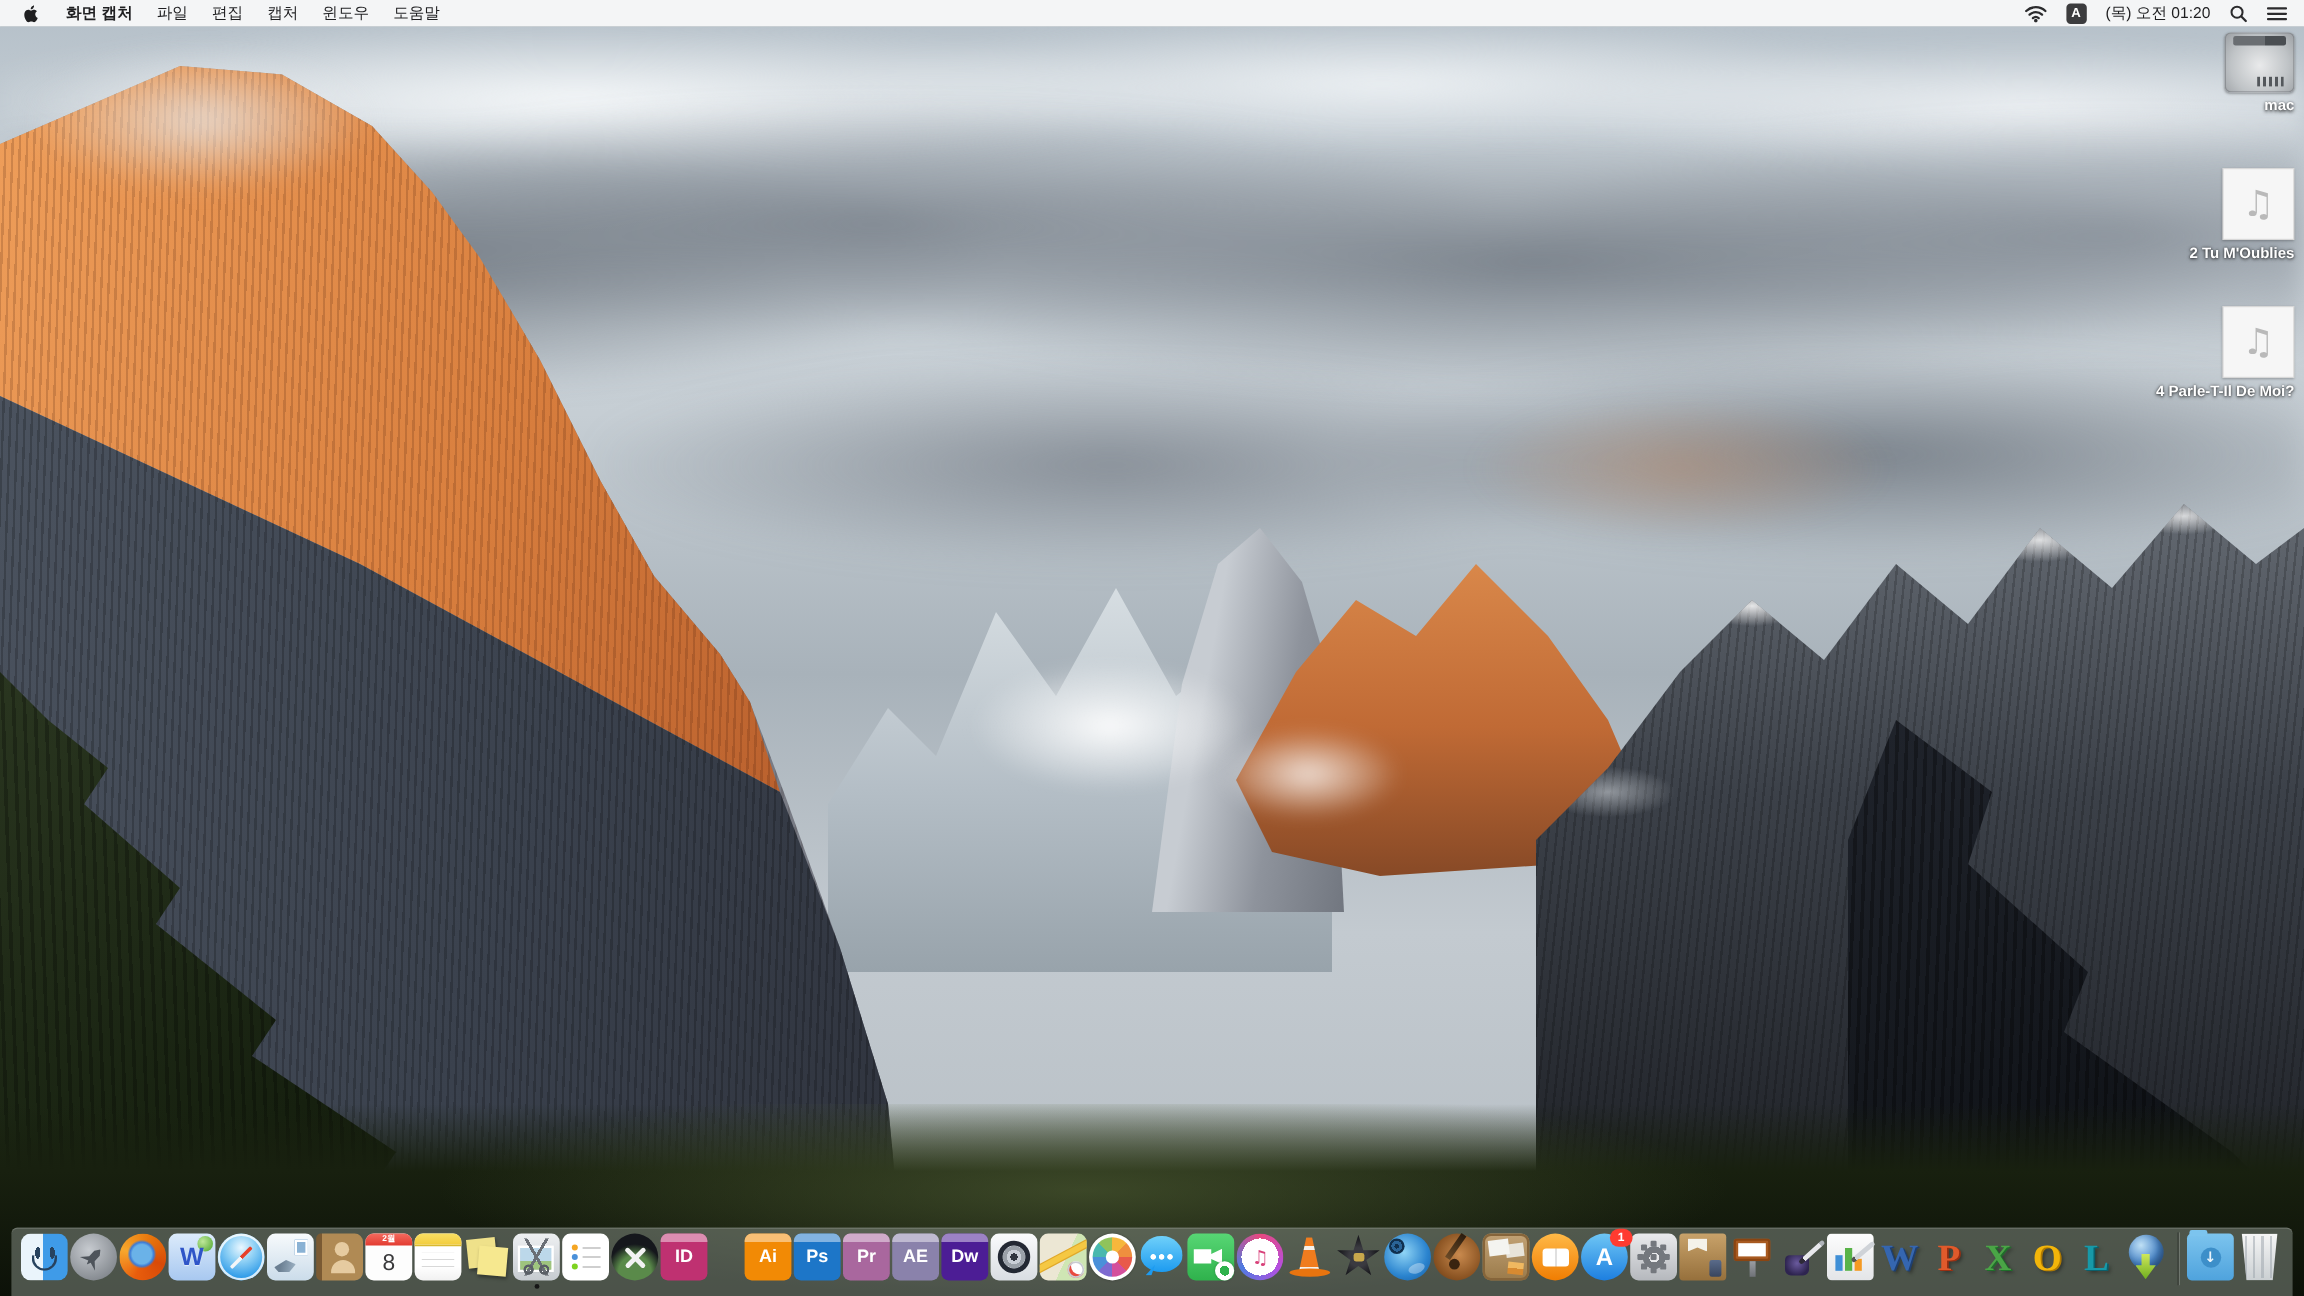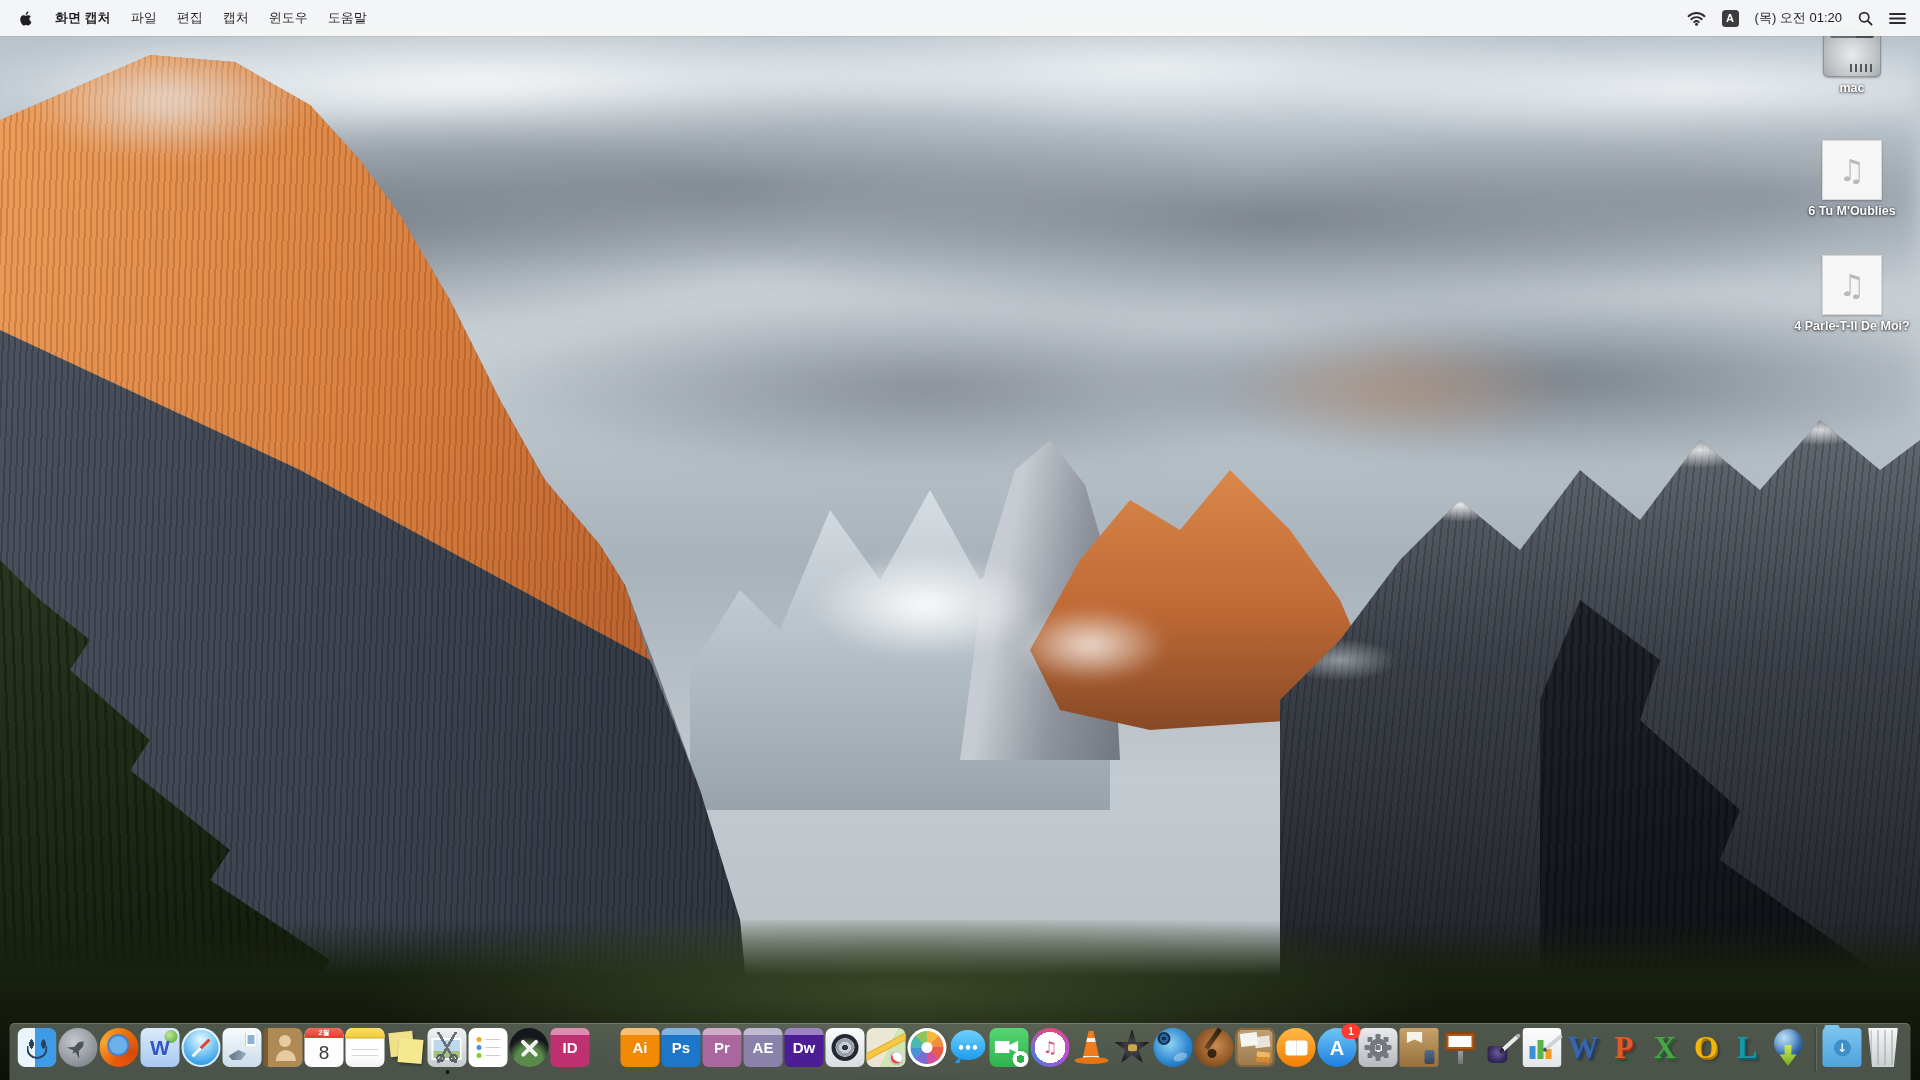--- a/index.html
+++ b/index.html
@@ -66,35 +66,35 @@
     clip-path:polygon(40px 0,120px 60px,100px 120px,200px 210px,180px 260px,320px 360px,380px 420px,380px 480px,0 480px,0 100px);
     background:repeating-linear-gradient(92deg,rgba(0,0,0,.3) 0 3px,transparent 3px 8px),
                linear-gradient(160deg,#20242c,#101318 70%);}
   .forest-bottom{left:0;top:920px;width:1920px;height:160px;
     background:radial-gradient(40% 80% at 47% 45%,rgba(90,105,60,.55),transparent 70%),
                linear-gradient(180deg,rgba(20,26,16,0) 0,#18200f 35%,#0c1108 100%);}
   .haze-elcap{left:0;top:30px;width:420px;height:140px;filter:blur(10px);
     background:radial-gradient(50% 60% at 40% 50%,rgba(230,233,236,.78),transparent 70%);}
 
   
-  #menubar{position:absolute;left:0;top:0;width:1920px;height:36px;background:rgba(246,247,247,.97);
+  #menubar{position:absolute;left:0;top:0;width:1920px;height:22px;background:rgba(246,247,247,.97);
     display:flex;justify-content:space-between;align-items:center;font-size:13px;color:#1f1f21;
     box-shadow:0 0 1px rgba(0,0,0,.35);z-index:40;}
   .mb-left{display:flex;align-items:center;padding-left:14px;}
   .mb-item{padding:0 10px;line-height:22px;white-space:nowrap;}
   .mb-bold{font-weight:bold;}
   .mb-apple{padding:0 12px 0 6px;display:flex;align-items:center;}
   .mb-right{display:flex;align-items:center;gap:16px;padding-right:14px;}
   .mb-right .st{display:flex;align-items:center;}
   .ime{width:17px;height:17px;border-radius:3.5px;background:#3c3c3e;color:#fff;font-size:11px;font-weight:bold;
     display:flex;align-items:center;justify-content:center;}
   .clock{white-space:nowrap;}
 
   
-  .desk-item{position:absolute;width:120px;display:flex;flex-direction:column;align-items:center;z-index:10;}
+  .desk-item{position:absolute;width:120px;display:flex;flex-direction:column;align-items:flex-end;z-index:10;}
   .desk-label{margin-top:4px;font-size:12.5px;font-weight:bold;color:#fff;text-align:center;line-height:15px;
     text-shadow:0 1px 3px rgba(0,0,0,.7),0 0 2px rgba(0,0,0,.5);}
   .drive-icon{width:58px;height:50px;border-radius:5px;position:relative;
     background:radial-gradient(circle at 50% 55%,#e9eaeb,#bfc3c6 60%,#999da1);box-shadow:inset 0 0 0 1px rgba(120,124,128,.6),0 1px 2px rgba(0,0,0,.3);}
   .drive-icon::before{content:"";position:absolute;top:3px;left:7px;right:7px;height:8px;border-radius:2px;
     background:linear-gradient(90deg,#6a6e72 0 60%,#4a4e52 60%);}
   .drive-icon::after{content:"";position:absolute;bottom:5px;right:9px;width:22px;height:8px;
     background:repeating-linear-gradient(90deg,#54585c 0 2px,transparent 2px 5px);}
   .audio-icon{width:58px;height:58px;background:#f6f6f6;border:1px solid rgba(0,0,0,.12);position:relative;
     display:flex;align-items:center;justify-content:center;box-shadow:0 1px 2px rgba(0,0,0,.25);}
@@ -356,21 +356,21 @@
   </div>
 
   <div class="desk-item" style="top:27px;right:8px;">
     <div class="drive-icon"></div>
     <div class="desk-label">mac</div>
   </div>
   <div class="desk-item" style="top:140px;right:8px;">
     <div class="audio-icon">
         <span>♫</span>
       </div>
-    <div class="desk-label">6 Tu M'Oublies</div>
+    <div class="desk-label">2 Tu M'Oublies</div>
   </div>
   <div class="desk-item" style="top:255px;right:8px;">
     <div class="audio-icon">
         <span>♫</span>
       </div>
     <div class="desk-label">4 Parle-T-Il De Moi?</div>
   </div>
 
   <div id="dock">
       <div class="di di-finder"></div>

